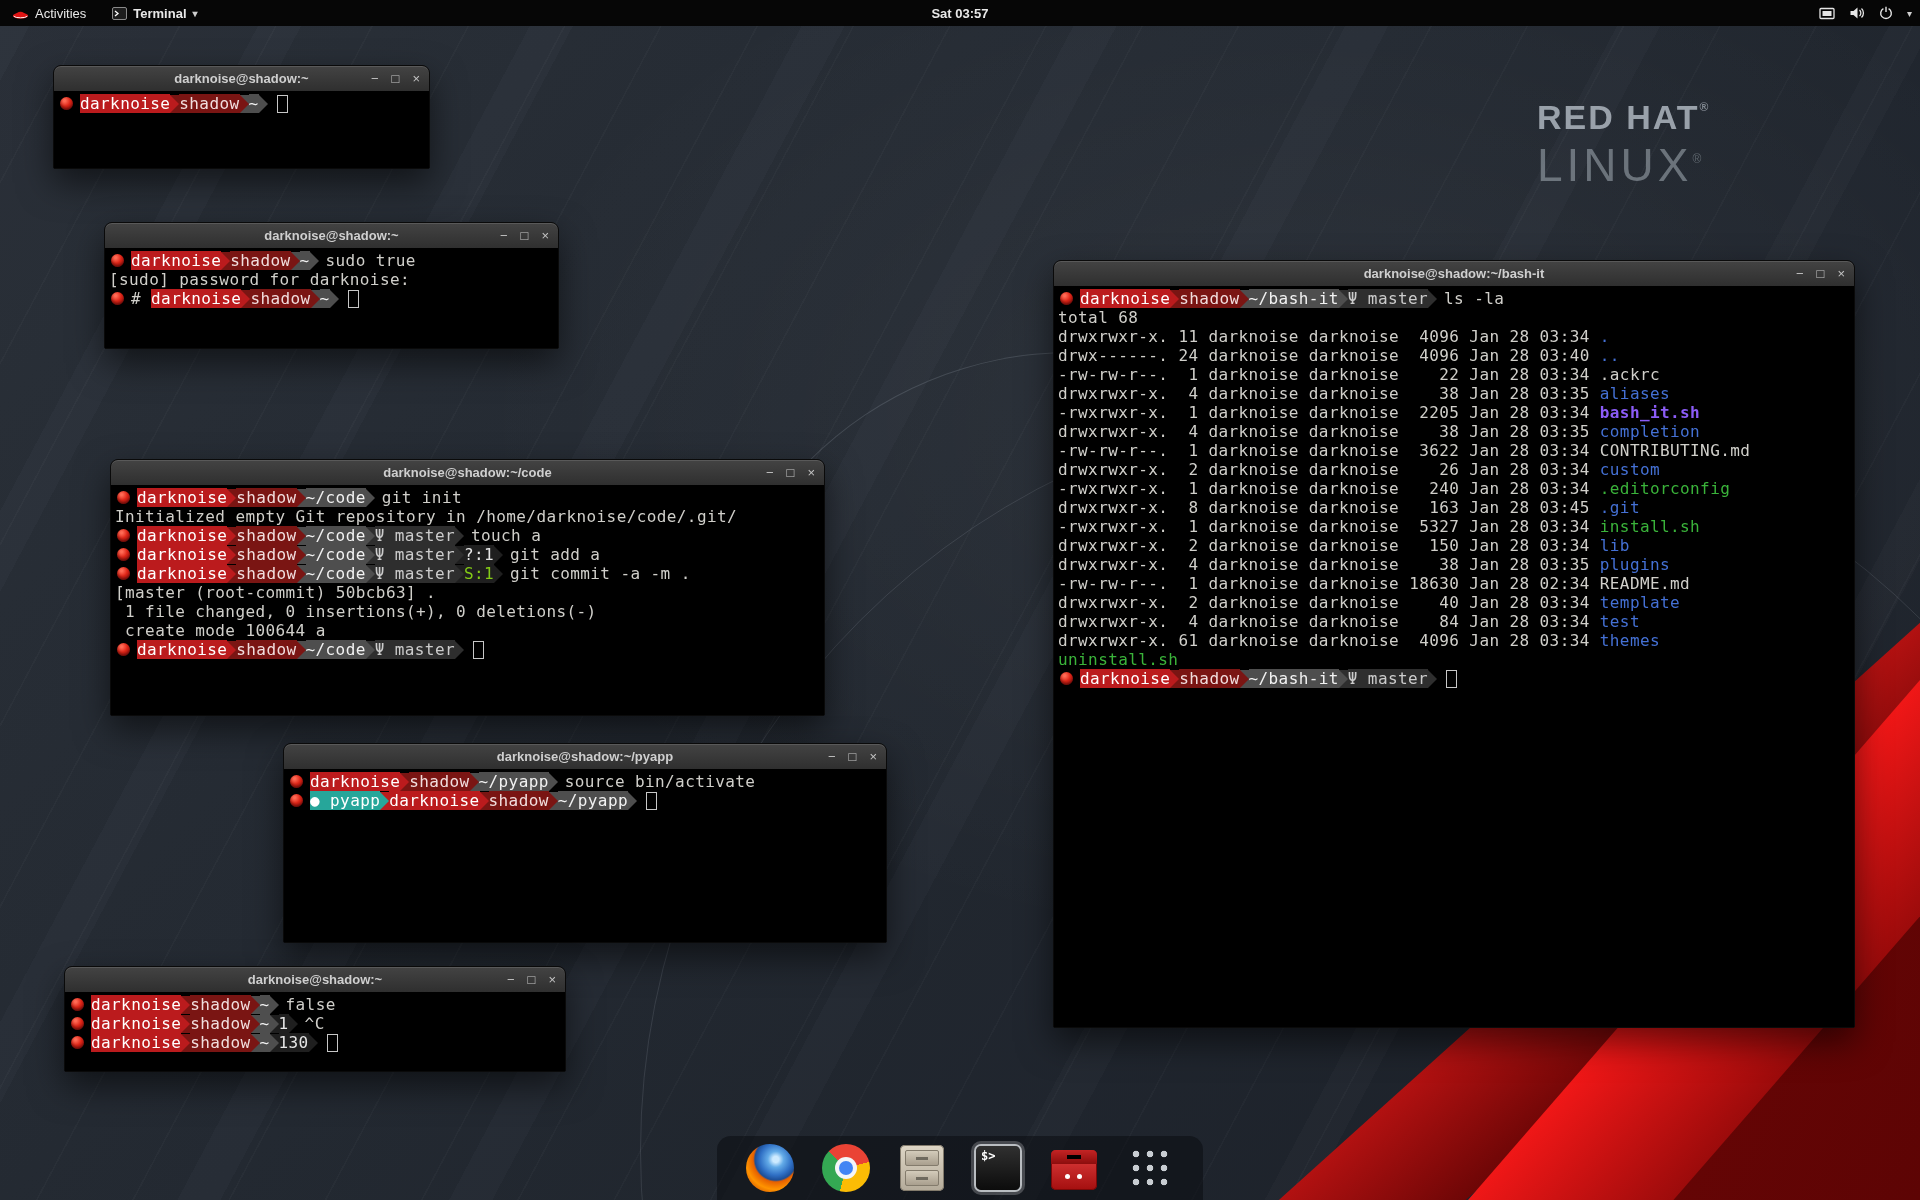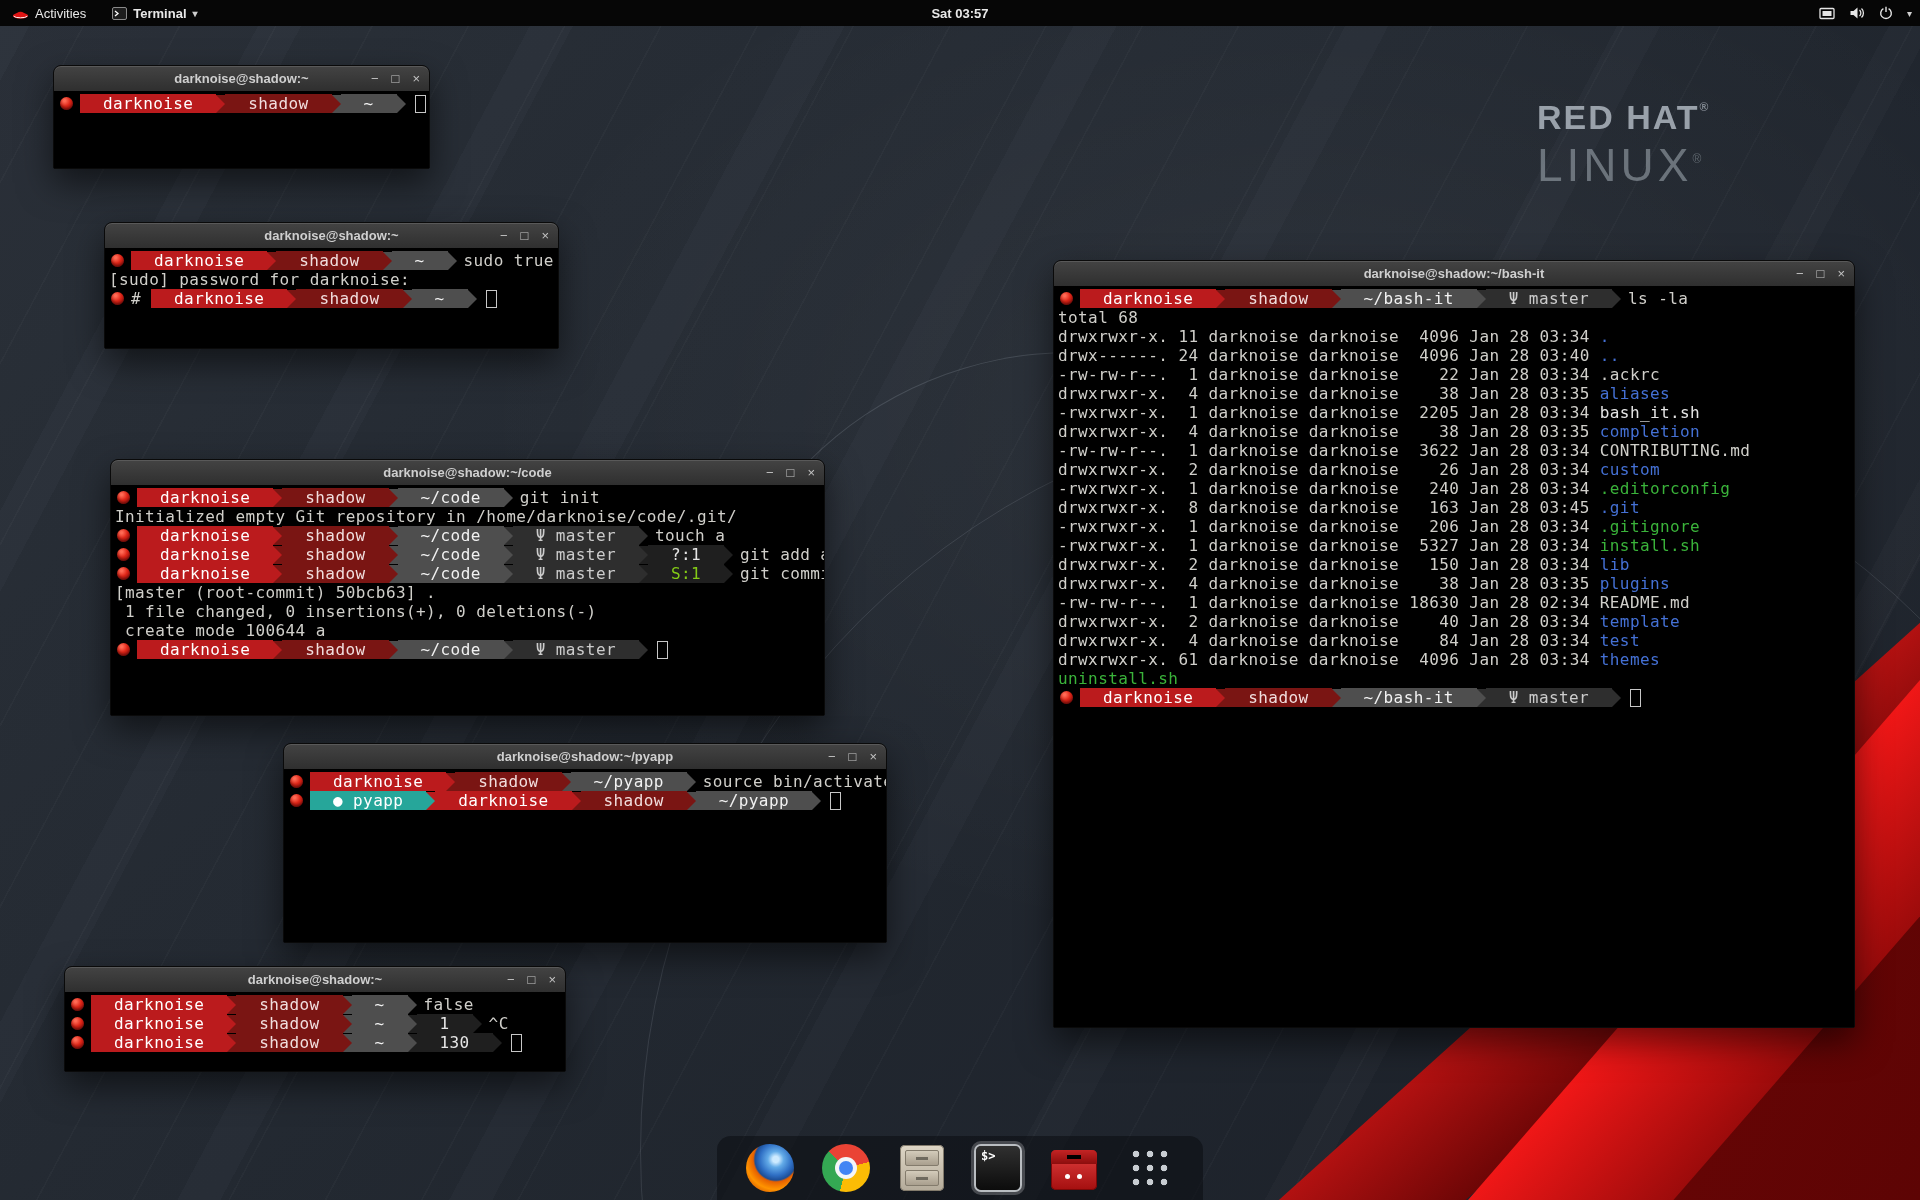--- a/index.html
+++ b/index.html
@@ -58,21 +58,21 @@
   .w1{left:104px;top:222px;width:453px;height:125px;}
   .w2{left:110px;top:459px;width:713px;height:255px;}
   .w3{left:283px;top:743px;width:602px;height:198px;}
   .w4{left:64px;top:966px;width:500px;height:104px;}
   .w5{left:1053px;top:260px;width:800px;height:766px;z-index:12;}
 
   .tline{display:flex;align-items:center;height:19px;}
   .pdot{flex:none;width:13px;height:13px;border-radius:50%;margin:0 7px 0 2px;
         background:radial-gradient(circle at 35% 28%,#ff6a55 8%,#e02618 45%,#a80b0b 95%);
         box-shadow:inset 0 -2px 3px rgba(0,0,0,0.45);}
-  .pseg{flex:none;height:19px;line-height:19px;padding:0 23px;white-space:pre;}
+  .pseg{flex:none;height:19px;line-height:19px;padding:0 0;white-space:pre;}
   .parrow{flex:none;width:0;height:0;border-top:9.5px solid transparent;border-bottom:9.5px solid transparent;
         border-left:9px solid #000;}
   .parrow.end{margin-right:7px;}
   .ttext{white-space:pre;}
   .tcursor{flex:none;width:9px;height:16px;border:1px solid #c7c7c7;margin-left:2px;}
 
   
   .dock{position:absolute;left:50%;transform:translateX(-50%);bottom:0;height:64px;z-index:40;
         display:flex;align-items:center;gap:22px;padding:0 26px;
         background:rgba(8,10,14,0.5);border-radius:14px 14px 0 0;}
@@ -438,45 +438,41 @@
       <div class="tline">
         <span class="ttext">-rw-rw-r--.  1 darknoise darknoise    22 Jan 28 03:34 </span>
         <span class="ttext">.ackrc</span>
       </div>
       <div class="tline">
         <span class="ttext">drwxrwxr-x.  4 darknoise darknoise    38 Jan 28 03:35 </span>
         <span class="ttext" style="color: rgb(68, 112, 212);">aliases</span>
       </div>
       <div class="tline">
         <span class="ttext">-rwxrwxr-x.  1 darknoise darknoise  2205 Jan 28 03:34 </span>
-        <span class="ttext" style="color: #e5e5e5;">bash_it.sh</span>
+        <span class="ttext" style="color: #8b5cf6; font-weight: bold;">bash_it.sh</span>
       </div>
       <div class="tline">
         <span class="ttext">drwxrwxr-x.  4 darknoise darknoise    38 Jan 28 03:35 </span>
         <span class="ttext" style="color: rgb(68, 112, 212);">completion</span>
       </div>
       <div class="tline">
         <span class="ttext">-rw-rw-r--.  1 darknoise darknoise  3622 Jan 28 03:34 </span>
         <span class="ttext">CONTRIBUTING.md</span>
       </div>
       <div class="tline">
         <span class="ttext">drwxrwxr-x.  2 darknoise darknoise    26 Jan 28 03:34 </span>
         <span class="ttext" style="color: rgb(68, 112, 212);">custom</span>
       </div>
       <div class="tline">
         <span class="ttext">-rwxrwxr-x.  1 darknoise darknoise   240 Jan 28 03:34 </span>
         <span class="ttext" style="color: rgb(58, 179, 58);">.editorconfig</span>
       </div>
       <div class="tline">
         <span class="ttext">drwxrwxr-x.  8 darknoise darknoise   163 Jan 28 03:45 </span>
         <span class="ttext" style="color: rgb(68, 112, 212);">.git</span>
-      </div>
-      <div class="tline">
-        <span class="ttext">-rwxrwxr-x.  1 darknoise darknoise   206 Jan 28 03:34 </span>
-        <span class="ttext" style="color: rgb(58, 179, 58);">.gitignore</span>
       </div>
       <div class="tline">
         <span class="ttext">-rwxrwxr-x.  1 darknoise darknoise  5327 Jan 28 03:34 </span>
         <span class="ttext" style="color: rgb(58, 179, 58);">install.sh</span>
       </div>
       <div class="tline">
         <span class="ttext">drwxrwxr-x.  2 darknoise darknoise   150 Jan 28 03:34 </span>
         <span class="ttext" style="color: rgb(68, 112, 212);">lib</span>
       </div>
       <div class="tline">

